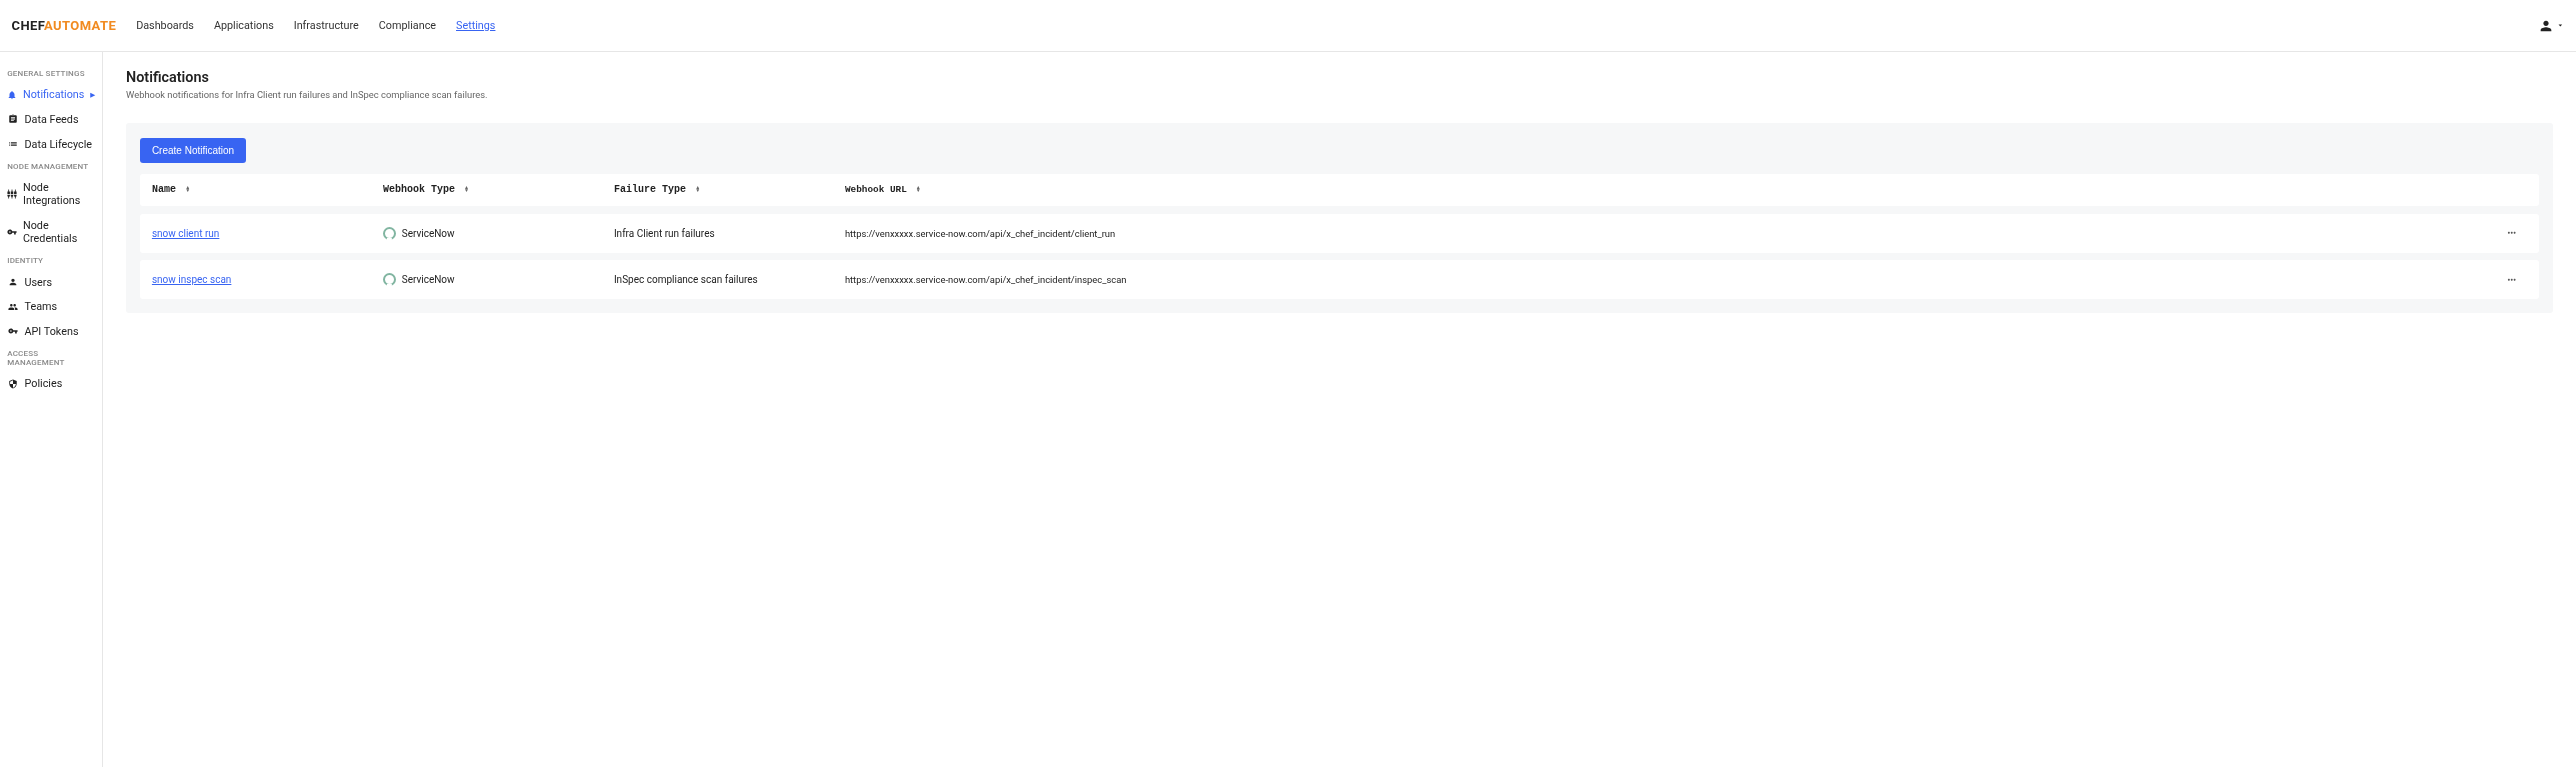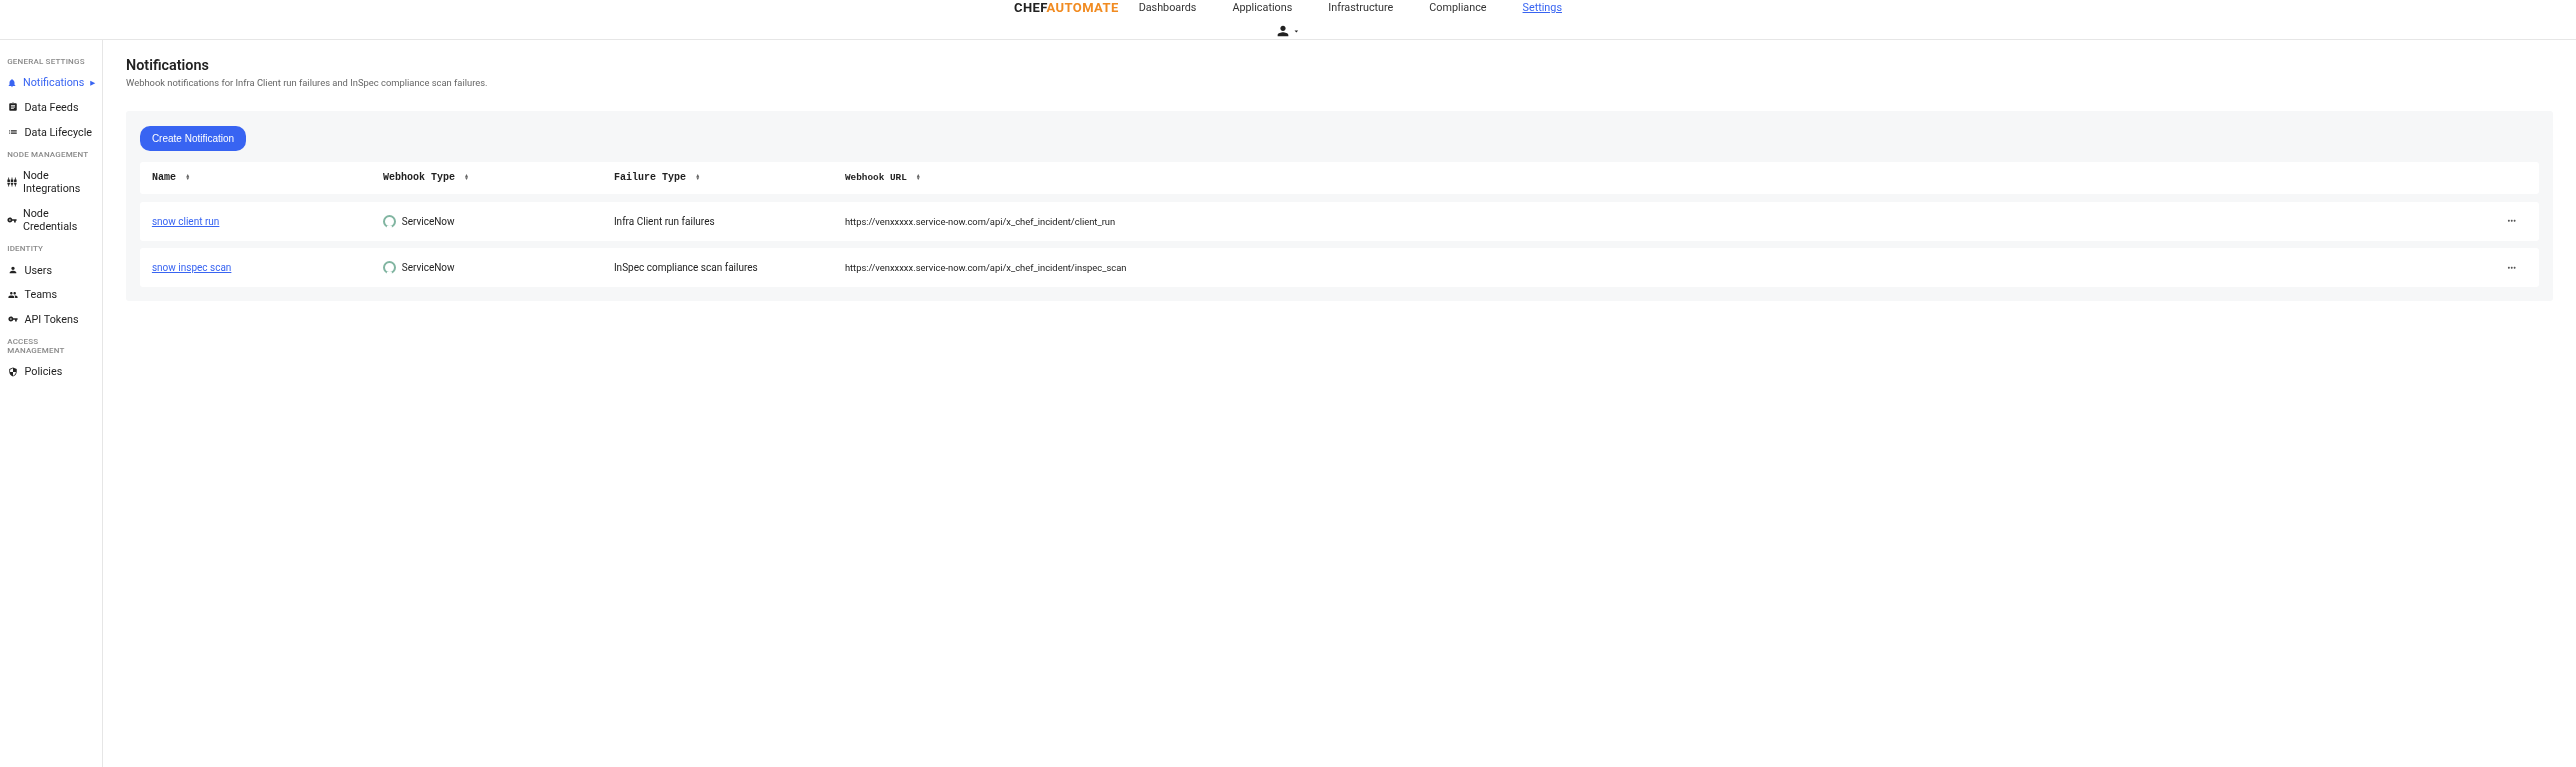--- a/index.html
+++ b/index.html
@@ -1,43 +1,43 @@
 <!DOCTYPE html>
 <html style="font-size:11.5px"><head>
   <meta charset="utf-8">
   <style>
     * { margin: 0; padding: 0; box-sizing: border-box; }
     body { font-family: -apple-system, BlinkMacSystemFont, "Segoe UI", Roboto, sans-serif; font-size: 10px; background: #fff; color: #222; }
     
-    .header { display: flex; align-items: center; justify-content: space-between; padding: 0 11.5px; height: 40px; border-bottom: 0.7px solid #e6e6e6; flex-direction: column; }
+    .header { display: flex; align-items: center; justify-content: space-between; padding: 0 11.5px; height: 52px; border-bottom: 0.7px solid #e6e6e6; }
     .header-left { display: flex; align-items: center; gap: 20px; }
     .logo { font-size: 13px; font-weight: 700; letter-spacing: 0.4px; }
     .logo-chef { color: #222; }
     .logo-automate { color: #f18b21; }
-    .nav { display: flex; gap: 36px; justify-content: flex-end; }
+    .nav { display: flex; gap: 20px; justify-content: flex-end; }
     .nav-item { color: #333; text-decoration: none; font-size: 10.8px; cursor: pointer; }
     .nav-item.active { color: #3864f2; text-decoration: underline; }
     .user-menu { display: flex; align-items: center; gap: 1.4px; cursor: pointer; }
     
     .layout { display: flex; min-height: calc(100vh - 40px); }
     
     .sidebar { width: 103px; border-right: 0.7px solid #e6e6e6; padding: 11.5px 0; flex-shrink: 0; }
     .sidebar-group-header { font-size: 8px; font-weight: 500; color: #8a8a8a; padding: 5.8px 7.2px 4.3px; letter-spacing: 0.2px; }
     .sidebar-item { display: flex; align-items: center; gap: 5.8px; padding: 5.8px 7.2px; cursor: pointer; font-size: 10.8px; color: #222; }
     .sidebar-item.active { color: #3864f2; }
     .sidebar-item .arrow { margin-left: auto; font-size: 6.5px; }
     .sidebar-icon { width: 11.5px; display: flex; justify-content: center; align-items: center; }
     
     .main { flex: 1; padding: 17.3px 23px; background: #fff; }
     .page-title { font-size: 14.4px; font-weight: 600; margin-bottom: 2.9px; }
     .page-subtitle { font-size: 9.4px; color: #666; margin-bottom: 23px; }
     
     .content-panel { background: #f6f7f8; padding: 14.4px; border-radius: 2.9px; }
     
-    .create-btn { background: #3864f2; color: #fff; border: none; padding: 7.2px 11.5px; border-radius: 10px; font-size: 10px; cursor: pointer; margin-bottom: 11.5px; }
+    .create-btn { background: #3864f2; color: #fff; border: none; padding: 7.2px 11.5px; border-radius: 3px; font-size: 10px; cursor: pointer; margin-bottom: 11.5px; }
     
     .table-wrap { background: #fff; border-radius: 2.9px; }
     .table-header { display: flex; padding: 10px 11.5px; font-size: 10px; font-weight: 600; border-bottom: 0.7px solid transparent; font-family: Liberation Mono, monospace; }
     .table-row { display: flex; align-items: center; padding: 13px 11.5px; background: #fff; margin-top: 7.2px; border-radius: 2.9px; }
     
     .col-name { flex: 0 0 231px; }
     .col-type { flex: 0 0 231px; display: flex; align-items: center; gap: 5.8px; }
     .col-failure { flex: 0 0 231px; }
     .col-url { flex: 1; word-break: break-all; font-size: 9.4px; }
     .col-actions { flex: 0 0 21.6px; text-align: right; cursor: pointer; }

